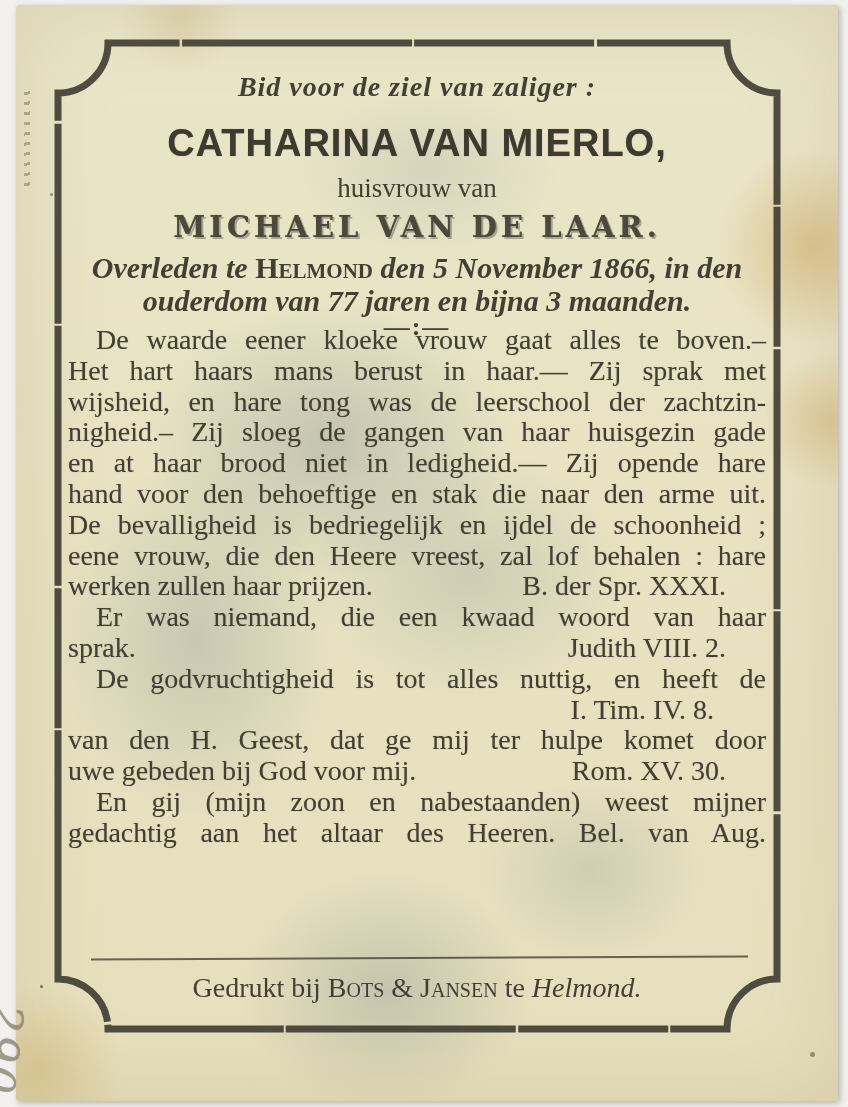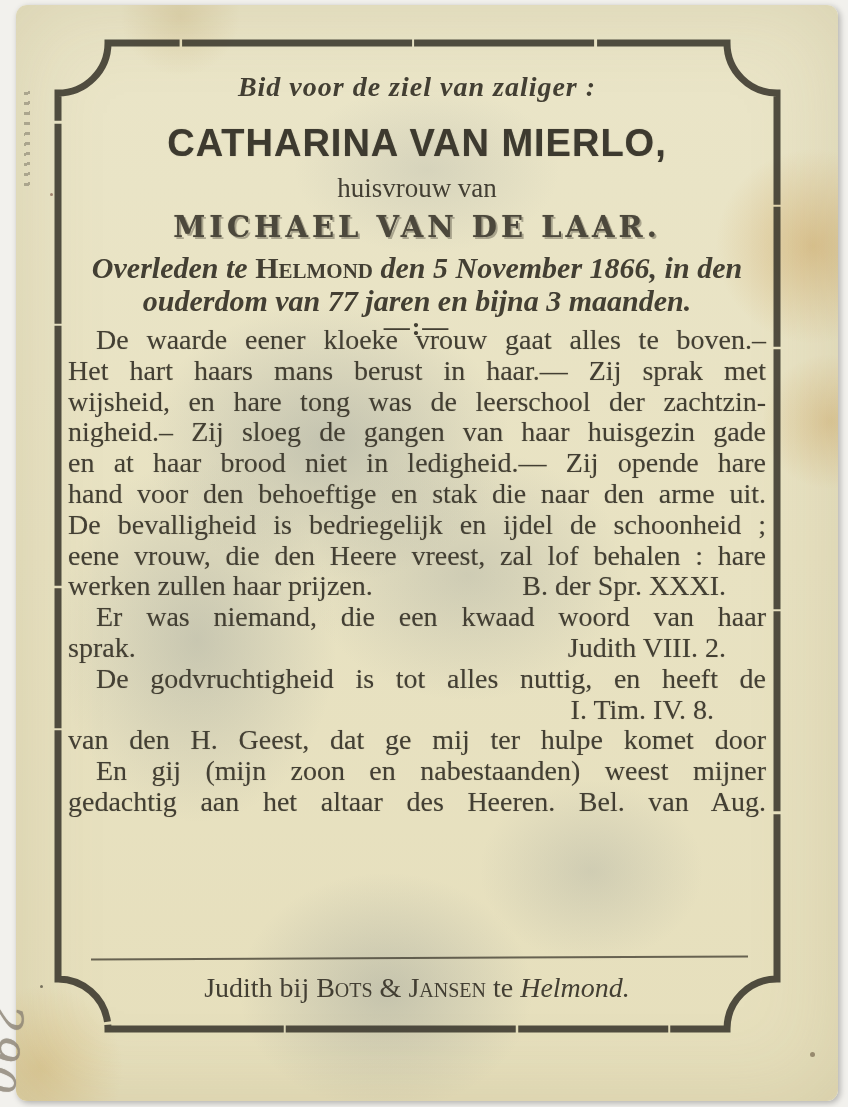--- a/index.html
+++ b/index.html
@@ -4,21 +4,21 @@
 <style>
   html,body{margin:0;padding:0;}
   body{
     width:848px;height:1107px;position:relative;overflow:hidden;
     background:#f2f1ed;
     font-family:"Liberation Serif", serif;
   }
   
   .card{
     position:absolute;left:16px;top:5px;width:822px;height:1096px;
-    border-radius:11px;
+    border-radius:3px;
     background:
       radial-gradient(ellipse 260px 200px at 38% 40%, rgba(110,122,130,.30), transparent 70%),
       radial-gradient(ellipse 200px 260px at 22% 58%, rgba(110,122,130,.26), transparent 70%),
       radial-gradient(ellipse 230px 180px at 55% 52%, rgba(115,126,132,.22), transparent 70%),
       radial-gradient(ellipse 210px 170px at 45% 90%, rgba(110,122,130,.28), transparent 70%),
       radial-gradient(ellipse 160px 130px at 70% 79%, rgba(115,126,132,.20), transparent 70%),
       radial-gradient(ellipse 190px 120px at 50% 15%, rgba(120,130,136,.17), transparent 70%),
       radial-gradient(circle 130px at 97% 22%, rgba(195,140,55,.38), transparent 75%),
       radial-gradient(circle 90px  at 99% 38%, rgba(195,140,55,.30), transparent 75%),
       radial-gradient(circle 110px at 3%  97%, rgba(200,155,70,.30), transparent 75%),
@@ -121,23 +121,27 @@
         <span class="cite">B. der Spr. XXXI.</span>
       </div>
       <div class="line indent"><span><span>Er was niemand, die een kwaad woord van haar</span></span></div>
       <div class="line split">
         <span><span>sprak.</span></span>
         <span class="cite">Judith VIII. 2.</span>
       </div>
       <div class="line indent"><span><span>De godvruchtigheid is tot alles nuttig, en heeft de</span></span></div>
       <div class="line right"><span><span>I. Tim. IV. 8.</span></span></div>
       <div class="line"><span><span>van den H. Geest, dat ge mij ter hulpe komet door</span></span></div>
+      <div class="line split">
+        <span><span>uwe gebeden bij God voor mij.</span></span>
+        <span class="cite">Rom. XV. 30.</span>
+      </div>
       <div class="line indent"><span><span>En gij (mijn zoon en nabestaanden) weest mijner</span></span></div>
       <div class="line"><span><span>gedachtig aan het altaar des Heeren. Bel. van Aug.</span></span></div>
     </div>
 
   <div class="rule"></div>
-  <div class="printer"><span>Judith bij </span><span class="sc">Bots &amp; Jansen</span><span> te </span><span class="it">Helmond.</span></div>
+  <div class="printer"><span>Gedrukt bij </span><span class="sc">Bots &amp; Jansen</span><span> te </span><span class="it">Helmond.</span></div>
 
   <div class="pencil">290</div>
   <div class="edge-marks"></div>
   <div class="speck"></div>
 </div>
 
 </body></html>

